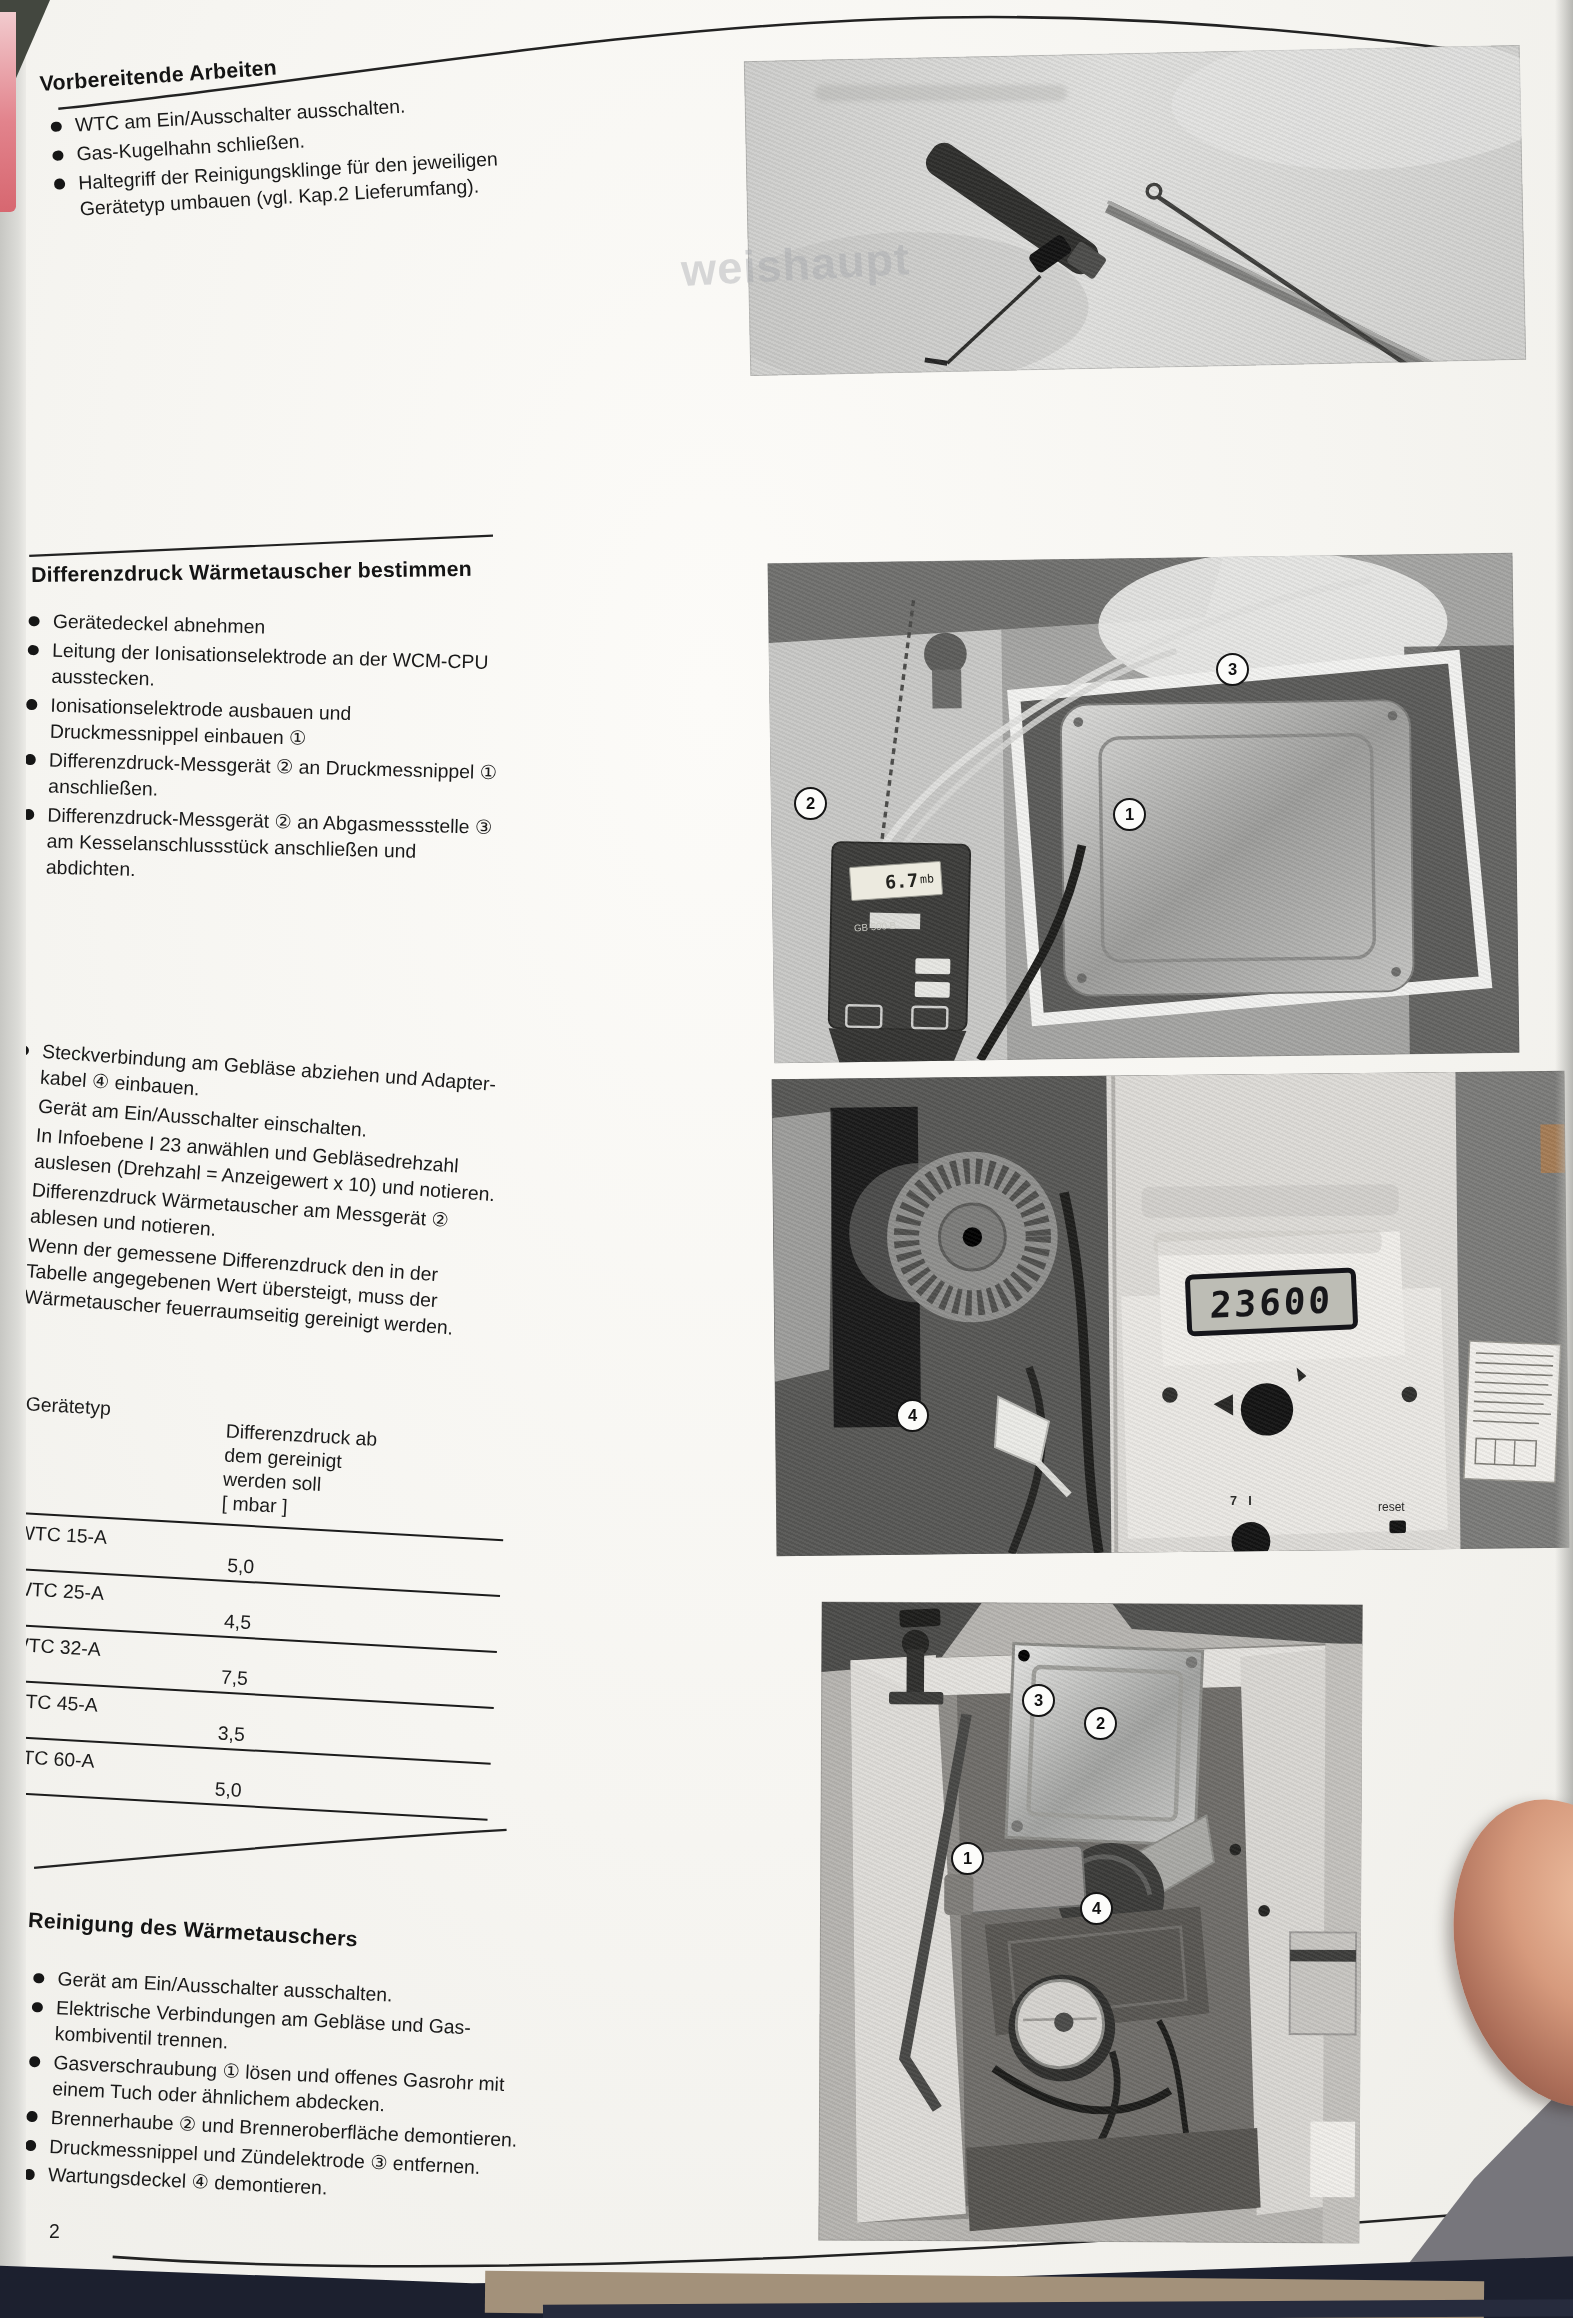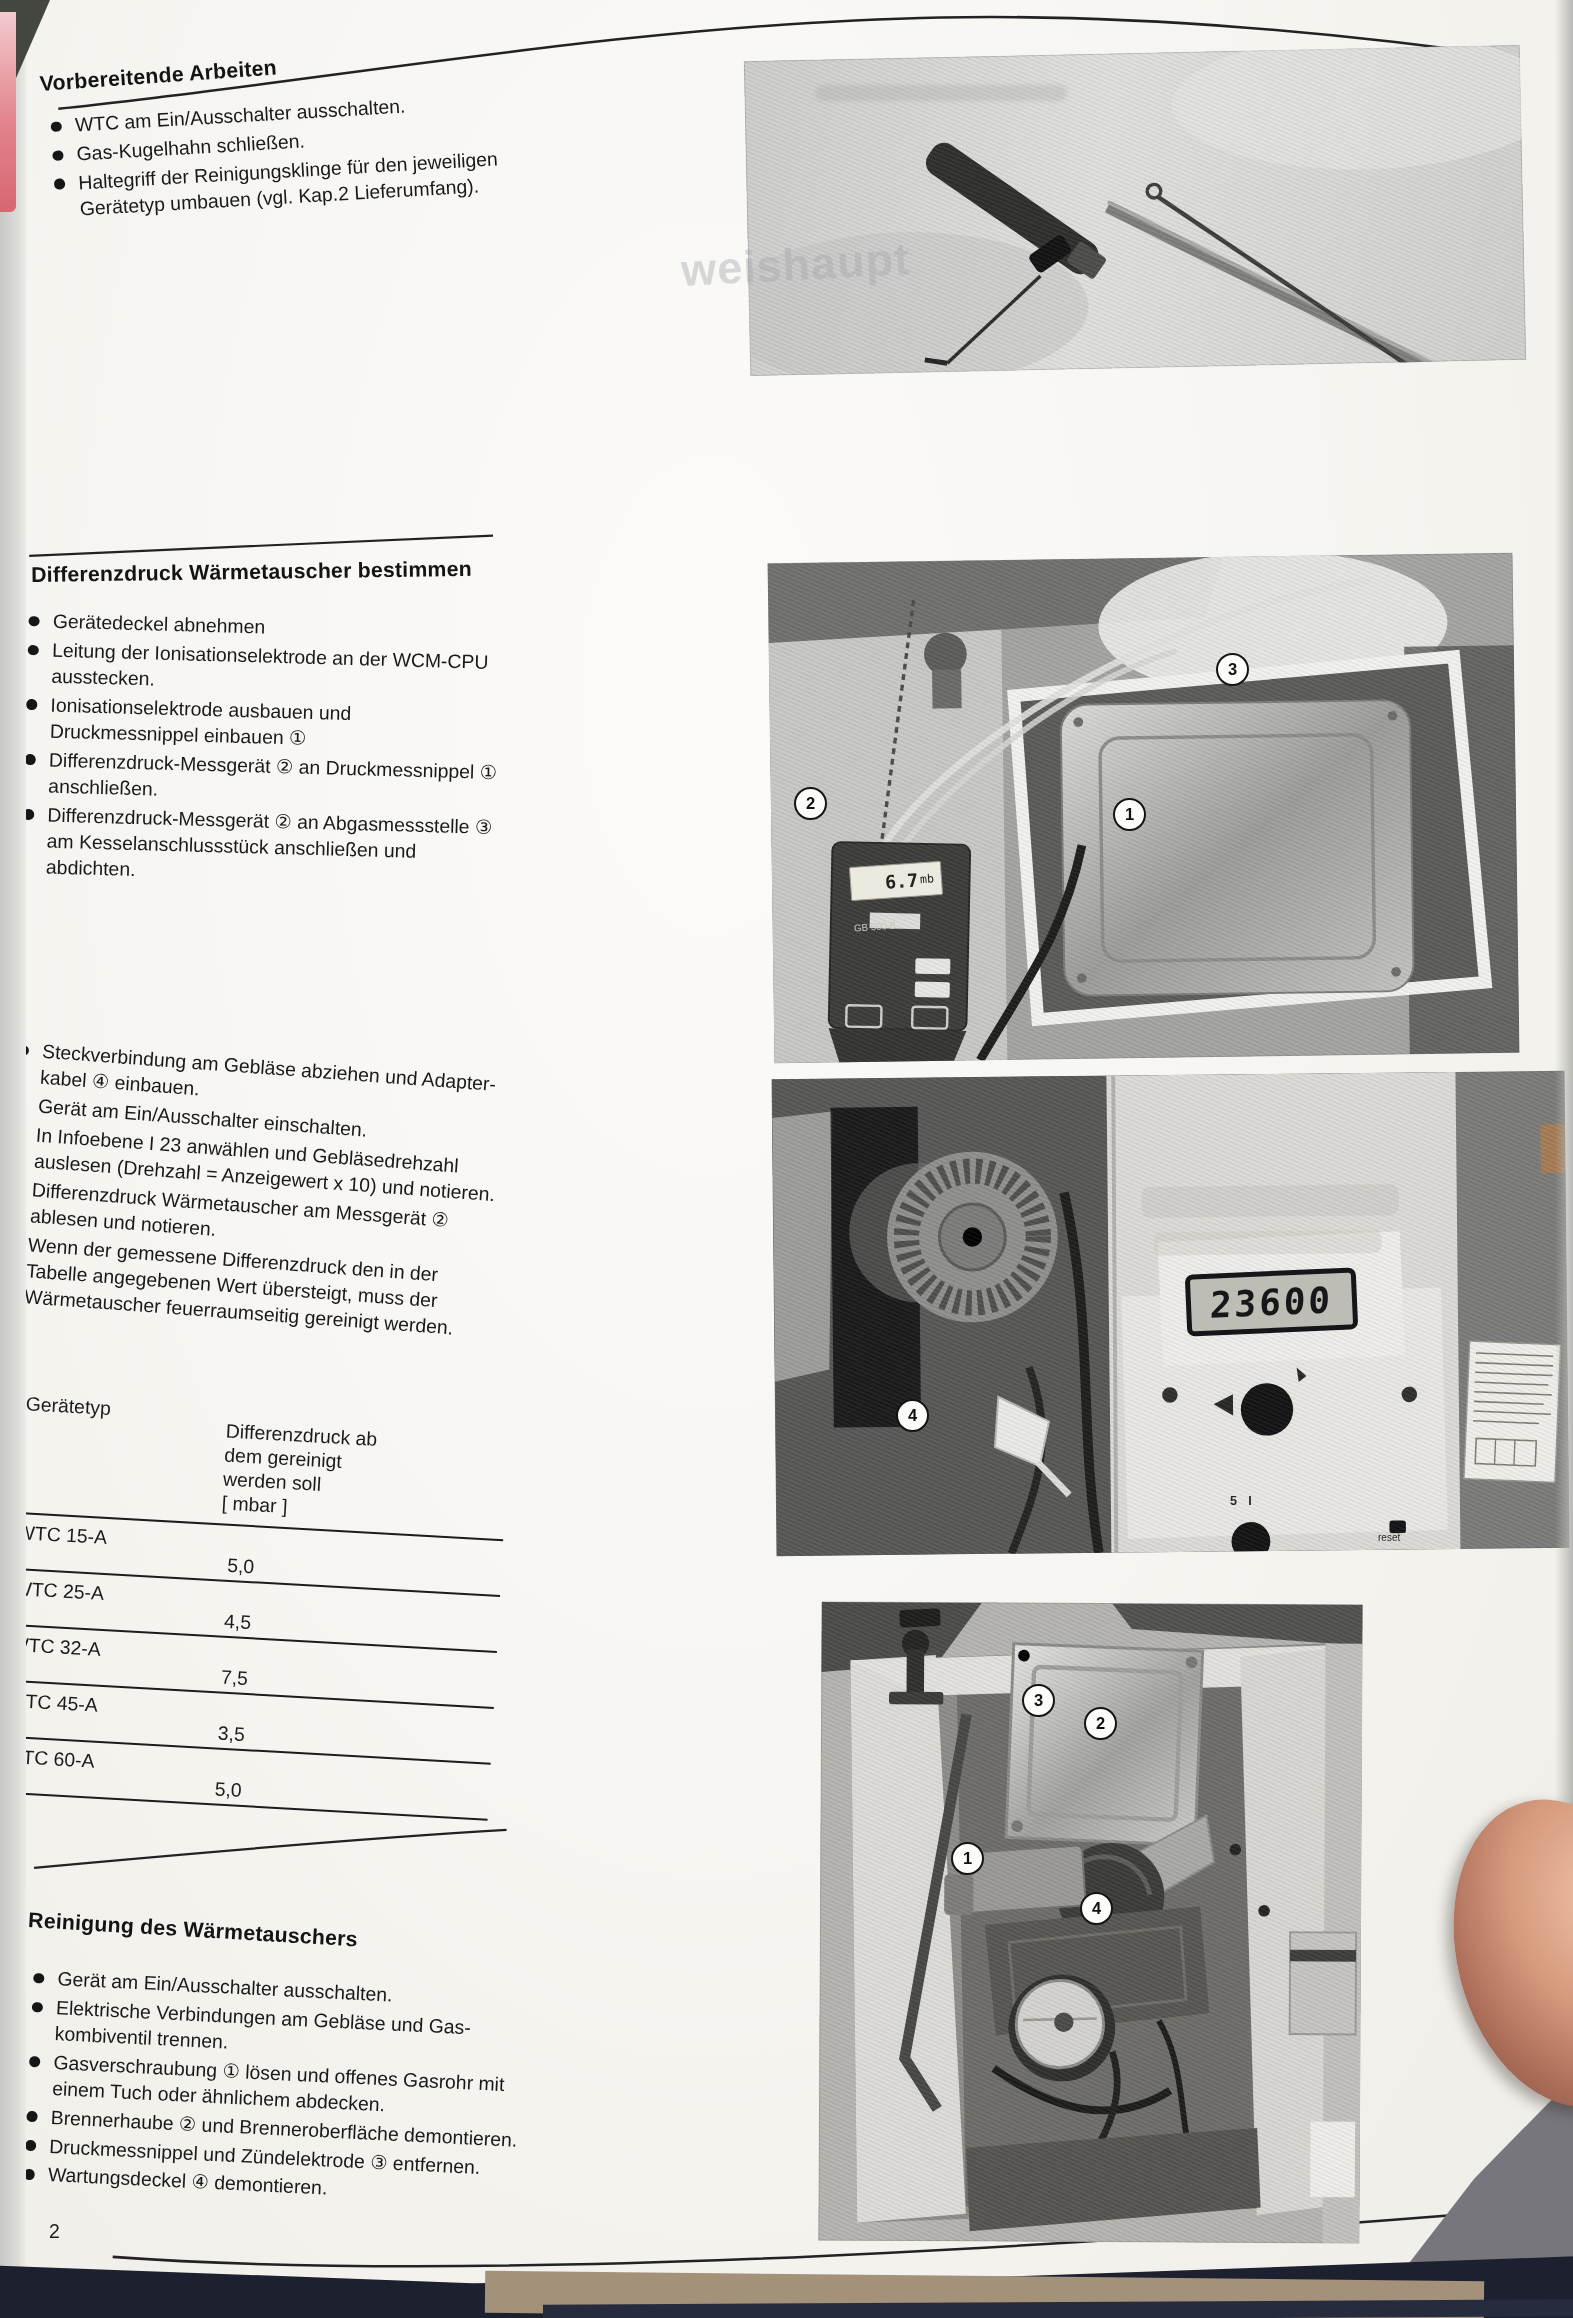--- a/index.html
+++ b/index.html
@@ -46,21 +46,21 @@
      align-items:center;justify-content:flex-end;padding-right:6.8px;z-index:35;}
   #meter-lcd .v{font-family:"DejaVu Sans Mono",monospace;font-weight:bold;font-size:18.4px;color:#23231f;}
   #meter-lcd .u{font-family:"DejaVu Sans Mono",monospace;font-size:11.6px;color:#23231f;margin-left:1.9px;}
   #meter-model{position:absolute;left:854px;top:921px;font-size:9.7px;color:#c9c9c3;transform:rotate(-4deg);z-index:35;}
   #fan-lcd{position:absolute;left:1186px;top:1271px;width:171px;height:62px;background:#bdbdb5;
      border:5.8px solid #15151a;border-radius:7.8px;transform:rotate(-2.5deg);display:flex;
      align-items:center;justify-content:center;z-index:35;box-sizing:border-box;}
   #fan-lcd .digits{font-family:"DejaVu Sans Mono",monospace;font-weight:bold;font-size:36px;
      letter-spacing:2.9px;color:#17171a;transform:skewX(-5deg);}
   #fan-switch{position:absolute;left:1230px;top:1494px;font-size:12.6px;font-weight:bold;color:#2a2a28;z-index:35;letter-spacing:3.9px;}
-  #fan-reset{position:absolute;left:1378px;top:1532px;font-size:10px;color:#2a2a28;z-index:35;}
+  #fan-reset{position:absolute;left:1378px;top:1500px;font-size:12px;color:#2a2a28;z-index:35;}
   
   .leftstrip{position:absolute;left:0;top:0;width:26px;height:2271px;
      background:linear-gradient(90deg,#c7c7c3,#dcdcd8 70%,#ecebe7);z-index:60;}
   .cornerdark{position:absolute;left:0;top:0;width:50px;height:115px;background:#43473f;
      clip-path:polygon(0 0,100% 0,0 100%);z-index:61;}
   .pinkstrip{position:absolute;left:0;top:11.6px;width:15.5px;height:200px;z-index:62;
      background:linear-gradient(#f2cbce 0%,#e2838c 55%,#d76770 100%);border-radius:0 0 5.8px 0;}
   .rightstrip{position:absolute;right:0;top:0;width:19.4px;height:2318px;z-index:59;
      background:linear-gradient(270deg,#b4b4b0,rgba(244,243,239,0));}
   .botnavy{position:absolute;left:0;top:2251px;width:1574px;height:67px;background:#1c202f;z-index:63;
@@ -355,21 +355,21 @@
         <rect x="724" y="380" width="62" height="26" fill="none" stroke="#7d7b75" stroke-width="1.6"></rect>
         <line x1="744" y1="380" x2="744" y2="406" stroke="#7d7b75" stroke-width="1.4"></line>
         <line x1="764" y1="380" x2="764" y2="406" stroke="#7d7b75" stroke-width="1.4"></line>
       </g>
       <rect x="792" y="55" width="25" height="50" fill="#a97b50" opacity="0.9"></rect>
     </svg>
   </div>
   <div id="fan-lcd">
     <span class="digits">23600</span>
   </div>
-  <div id="fan-switch">5 I</div>
+  <div id="fan-switch">7 I</div>
   <div id="fan-reset">reset</div>
   <div class="plabel" style="left:896px;top:1399px;">4</div>
 
   <div class="photo" style="left:820px;top:1603px;width:541px;height:639px;transform:rotate(0.3deg);z-index:10;background:#b5b3af;">
     <svg width="541" height="639" viewBox="0 0 558 658">
       <defs>
         <linearGradient id="metal2" x1="0" y1="0" x2="1" y2="1">
           <stop offset="0" stop-color="#e4e4e2"></stop>
             <stop offset="0.55" stop-color="#a0a19f"></stop>
             <stop offset="1" stop-color="#cacac8"></stop>

